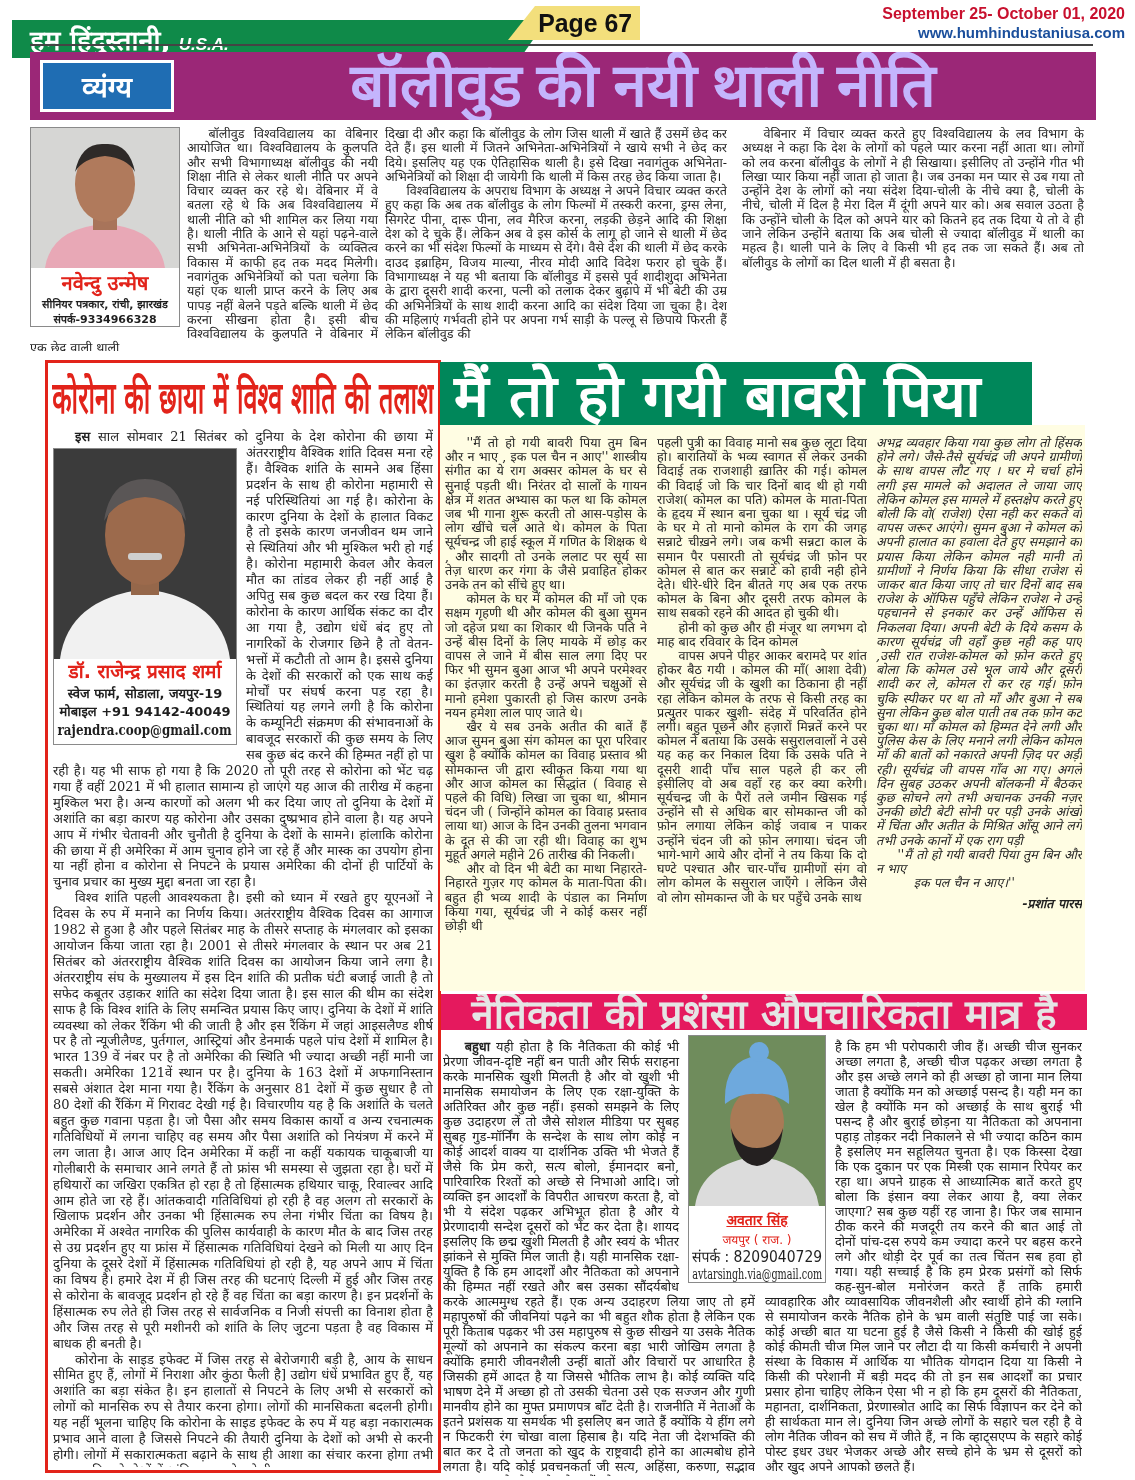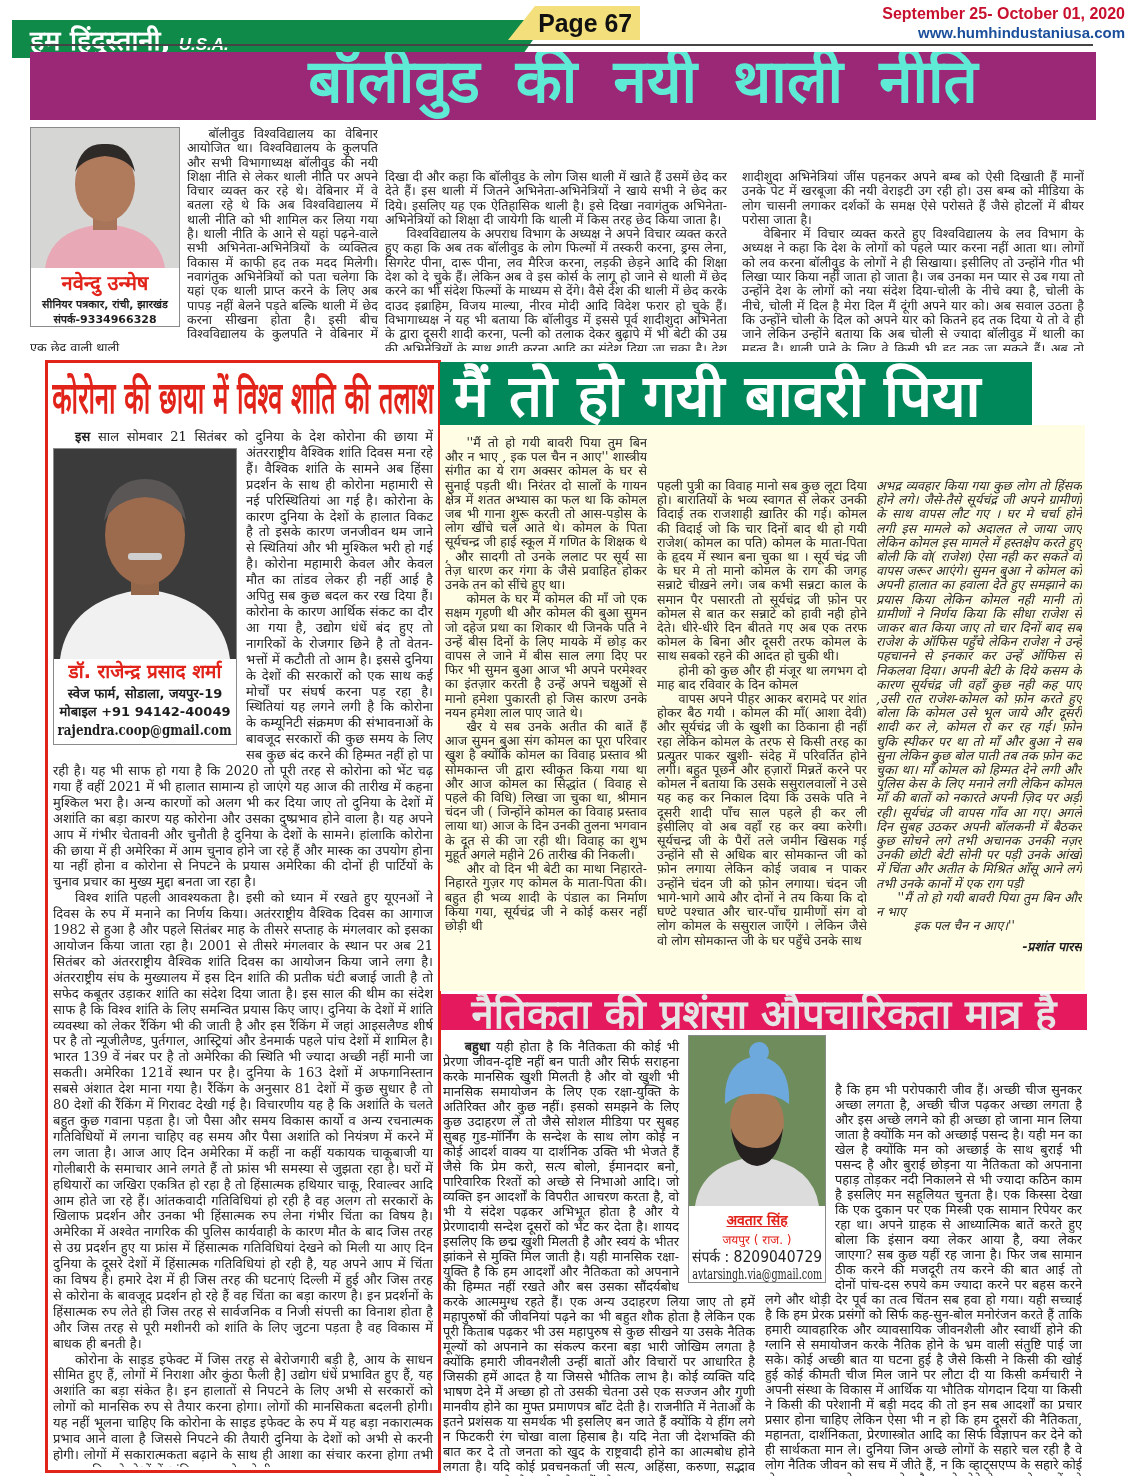--- a/index.html
+++ b/index.html
@@ -15,42 +15,42 @@
 .fitbox{display:flex;align-items:center;overflow:hidden;white-space:nowrap;}
 .fitbox.center{justify-content:center;}
 .fitbox.left{justify-content:flex-start;}
 .fitbox.right{justify-content:flex-end;}
 .fit{flex-shrink:0;display:inline-block;}
 .fitbox.center .fit{transform-origin:center center;}
 .fitbox.left .fit{transform-origin:left center;}
 .fitbox.right .fit{transform-origin:right center;}
 .txt{text-align:justify;overflow:hidden;}
 .txt p{margin:0;text-indent:1.7em;}
-.txt p.cont{text-indent:0;margin-top:43px;}
+.txt p.cont{text-indent:0;}
 
 
 #masthead-band{left:12px;top:20px;width:535px;height:38px;background:var(--masthead_green);
   clip-path:polygon(0 0,100% 0,95% 100%,0 100%);padding-left:18px;}
 #masthead-band .mt{color:#fff;font-family:"DejaVu Sans",sans-serif;font-weight:bold;font-size:27px;}
 #masthead-band .ms{color:#fff;font-family:"Liberation Sans",sans-serif;font-weight:bold;font-style:italic;font-size:17px;margin-left:8px;}
 #page-box{left:508px;top:6px;width:132px;height:34px;background:var(--page_yellow);
   clip-path:polygon(27px 0,100% 0,100% 100%,0 100%);padding-left:30px;padding-right:8px;}
 #page-box .fit{font-family:"Liberation Sans",sans-serif;font-weight:bold;font-size:26px;color:#111;}
 #date-line{right:10px;top:4px;width:330px;height:20px;}
 #date-line .fit{font-family:"Liberation Sans",sans-serif;font-weight:bold;font-size:16px;color:var(--date_red);}
 #web-line{right:10px;top:23px;width:330px;height:18px;}
 #web-line .fit{font-family:"Liberation Sans",sans-serif;font-weight:bold;font-size:15px;color:var(--website_blue);}
 #header-rule{left:30px;top:44px;width:1063px;height:2px;background:#444;}
 
 
 #satire-banner{left:30px;top:52px;width:1066px;height:68px;background:var(--satire_banner);}
 #satire-badge{left:10px;top:8px;width:134px;height:52px;border:3px solid #fff;background:var(--satire_badge);}
 #satire-badge .fit{color:#fff;font-family:"DejaVu Sans",sans-serif;font-weight:bold;font-size:28px;}
 #satire-title{left:168px;top:0;width:890px;height:68px;}
-#satire-title .fit{color:#5eead4;font-family:Liberation Mono, monospace;font-weight:bold;font-size:60px;line-height:68px;}
+#satire-title .fit{color:#c4b5fd;font-family:Liberation Serif, serif;font-weight:bold;font-size:60px;line-height:68px;}
 
 .s1col{top:127px;height:224px;font-size:12.6px;line-height:14.3px;}
 #satire-author{float:left;width:150px;height:200px;margin:0 7px 2px 0;border:1px solid #8a8a8a;background:#fff;text-align:center;}
 #satire-author svg{display:block;width:148px;height:140px;}
 #satire-author .nm{color:var(--author_name_red);font-family:"DejaVu Sans",sans-serif;font-weight:bold;font-size:20px;height:28px;padding:15px 4px;}
 #satire-author .d1,#satire-author .d2{font-family:"DejaVu Sans",sans-serif;font-weight:bold;font-size:11px;height:15px;padding:0 4px;}
 
 
 #corona-box{left:31px;top:360px;width:396px;height:1113px;border:3px solid var(--corona_red);background:#fff;margin-left:14px;}
 #corona-title{left:4px;top:4px;width:382px;height:58px;}
@@ -95,20 +95,23 @@
 </div>
 <div class="abs fitbox right" id="date-line">
   <span class="fit">September 25- October 01, 2020</span>
 </div>
 <div class="abs fitbox right" id="web-line">
   <span class="fit">www.humhindustaniusa.com</span>
 </div>
 <div class="abs" id="header-rule"></div>
 
 <div class="abs" id="satire-banner">
+  <div class="abs fitbox center" id="satire-badge">
+    <span class="fit">व्यंग्य</span>
+  </div>
   <div class="abs fitbox center" id="satire-title">
     <span class="fit">बॉलीवुड की नयी थाली नीति</span>
   </div>
 </div>
 
 <div class="abs txt s1col" style="left:30px;width:348px;">
   <div id="satire-author">
     <svg viewBox="0 0 148 140">
       <rect x="0" y="0" width="148" height="140" fill="#d6d6d4"></rect>
       <path d="M14 140 Q20 100 74 96 Q128 100 134 140 Z" fill="#e8a8b6"></path>
@@ -126,21 +129,20 @@
         <span class="fit">संपर्क-9334966328</span>
       </div>
   </div>
   <p>बॉलीवुड विश्वविद्यालय का वेबिनार आयोजित था। विश्वविद्यालय के कुलपति और सभी विभागाध्यक्ष बॉलीवुड की नयी शिक्षा नीति से लेकर थाली नीति पर अपने विचार व्यक्त कर रहे थे। वेबिनार में वे बतला रहे थे कि अब विश्वविद्यालय में थाली नीति को भी शामिल कर लिया गया है। थाली नीति के आने से यहां पढ़ने-वाले सभी अभिनेता-अभिनेत्रियों के व्यक्तित्व विकास में काफी हद तक मदद मिलेगी। नवागंतुक अभिनेत्रियों को पता चलेगा कि यहां एक थाली प्राप्त करने के लिए अब पापड़ नहीं बेलने पड़ते बल्कि थाली में छेद करना सीखना होता है। इसी बीच विश्वविद्यालय के कुलपति ने वेबिनार में एक छेद वाली थाली</p>
 </div>
 <div class="abs txt s1col" style="left:385px;width:342px;">
   <p class="cont">दिखा दी और कहा कि बॉलीवुड के लोग जिस थाली में खाते हैं उसमें छेद कर देते हैं। इस थाली में जितने अभिनेता-अभिनेत्रियों ने खाये सभी ने छेद कर दिये। इसलिए यह एक ऐतिहासिक थाली है। इसे दिखा नवागंतुक अभिनेता-अभिनेत्रियों को शिक्षा दी जायेगी कि थाली में किस तरह छेद किया जाता है।</p>
   <p>विश्वविद्यालय के अपराध विभाग के अध्यक्ष ने अपने विचार व्यक्त करते हुए कहा कि अब तक बॉलीवुड के लोग फिल्मों में तस्करी करना, ड्रग्स लेना, सिगरेट पीना, दारू पीना, लव मैरिज करना, लड़की छेड़ने आदि की शिक्षा देश को दे चुके हैं। लेकिन अब वे इस कोर्स के लागू हो जाने से थाली में छेद करने का भी संदेश फिल्मों के माध्यम से देंगे। वैसे देश की थाली में छेद करके दाउद इब्राहिम, विजय माल्या, नीरव मोदी आदि विदेश फरार हो चुके हैं। विभागाध्यक्ष ने यह भी बताया कि बॉलीवुड में इससे पूर्व शादीशुदा अभिनेता के द्वारा दूसरी शादी करना, पत्नी को तलाक देकर बुढ़ापे में भी बेटी की उम्र की अभिनेत्रियों के साथ शादी करना आदि का संदेश दिया जा चुका है। देश की महिलाएं गर्भवती होने पर अपना गर्भ साड़ी के पल्लू से छिपाये फिरती हैं लेकिन बॉलीवुड की</p>
 </div>
 <div class="abs txt s1col" style="left:742px;width:342px;">
-  <p class="cont">शादीशुदा अभिनेत्रियां जींस पहनकर अपने बम्ब को ऐसी दिखाती हैं मानों उनके पेट में खरबूजा की नयी वेराइटी उग रही हो। उस बम्ब को मीडिया के लोग चासनी लगाकर दर्शकों के समक्ष ऐसे परोसते हैं जैसे होटलों में बीयर परोसा जाता है।</p>
   <p>वेबिनार में विचार व्यक्त करते हुए विश्वविद्यालय के लव विभाग के अध्यक्ष ने कहा कि देश के लोगों को पहले प्यार करना नहीं आता था। लोगों को लव करना बॉलीवुड के लोगों ने ही सिखाया। इसीलिए तो उन्होंने गीत भी लिखा प्यार किया नहीं जाता हो जाता है। जब उनका मन प्यार से उब गया तो उन्होंने देश के लोगों को नया संदेश दिया-चोली के नीचे क्या है, चोली के नीचे, चोली में दिल है मेरा दिल मैं दूंगी अपने यार को। अब सवाल उठता है कि उन्होंने चोली के दिल को अपने यार को कितने हद तक दिया ये तो वे ही जाने लेकिन उन्होंने बताया कि अब चोली से ज्यादा बॉलीवुड में थाली का महत्व है। थाली पाने के लिए वे किसी भी हद तक जा सकते हैं। अब तो बॉलीवुड के लोगों का दिल थाली में ही बसता है।</p>
 </div>
 
 <div class="abs" id="corona-box">
   <div class="abs fitbox center" id="corona-title">
     <span class="fit" style="transform: scaleX(0.57313);">कोरोना की छाया में विश्व शाति की तलाश</span>
   </div>
   <div class="abs txt" id="corona-text">
     <div id="corona-spacer"></div>
     <div id="corona-author">

